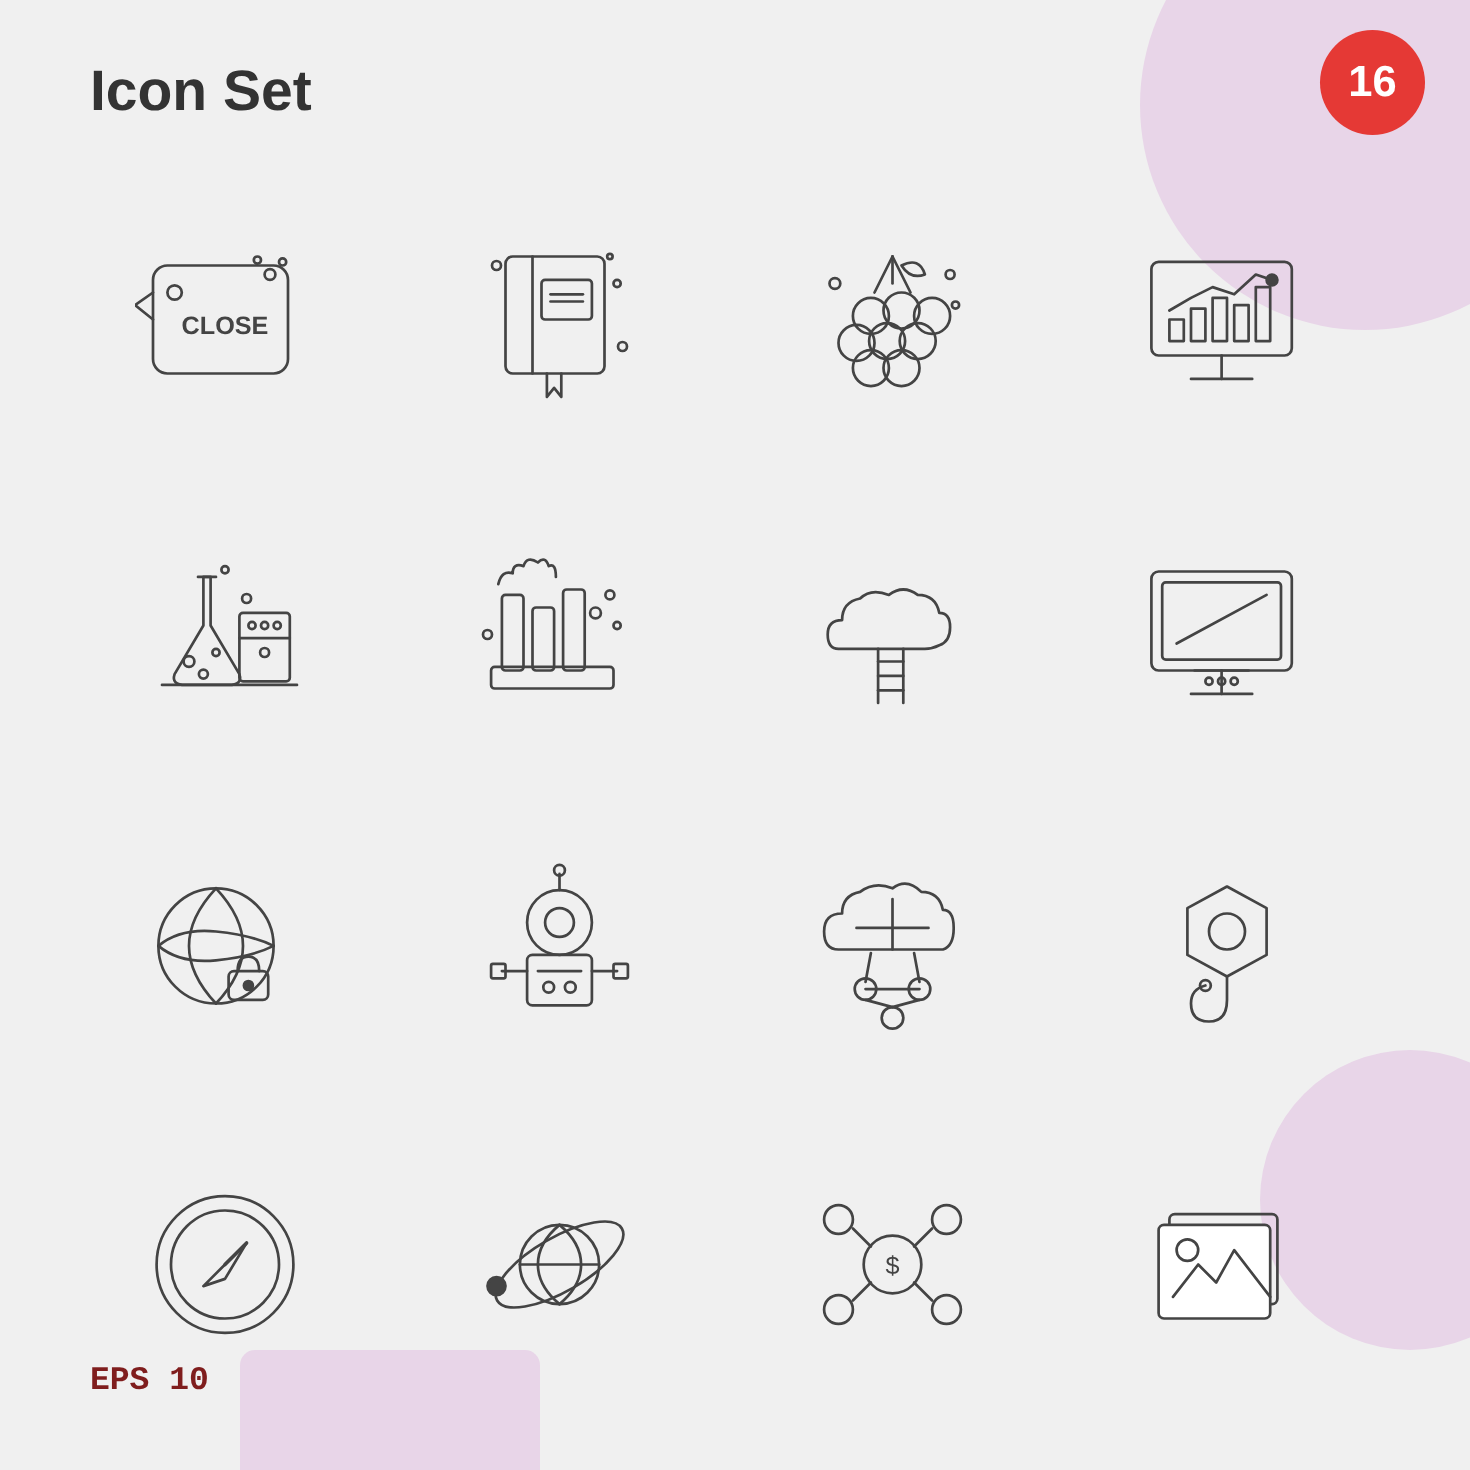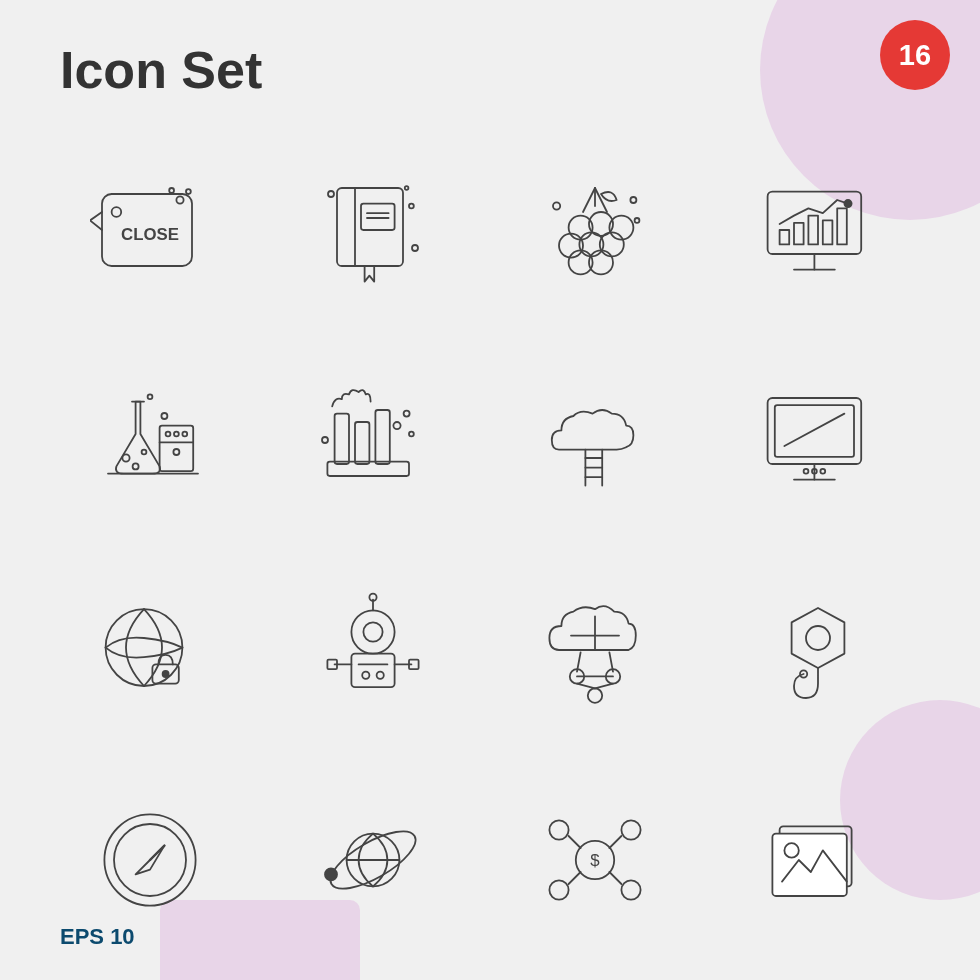--- a/index.html
+++ b/index.html
@@ -51,21 +51,21 @@
     }
 
     .header {
       display: flex;
       align-items: center;
       justify-content: space-between;
       margin-bottom: 40px;
     }
 
     .title {
-      font-size: 52px;
+      font-size: 38px;
       font-weight: bold;
       color: #333;
     }
 
     .badge {
       background: #e53935;
       color: white;
       border-radius: 50%;
       width: 70px;
       height: 70px;
@@ -106,21 +106,22 @@
 
     .footer {
       position: absolute;
       bottom: 40px;
       left: 60px;
     }
 
     .eps-label {
       font-size: 22px;
       font-weight: bold;
-      color: #0c4a6e;
+      color: #7f1d1d;
+      font-family: Liberation Mono, monospace;
     }
   </style>
 </head>
 <body>
 
 <div class="bg-circle-top-right"></div>
 <div class="bg-circle-bottom-right"></div>
 <div class="bg-rect-bottom-left"></div>
 
 <div class="container">

